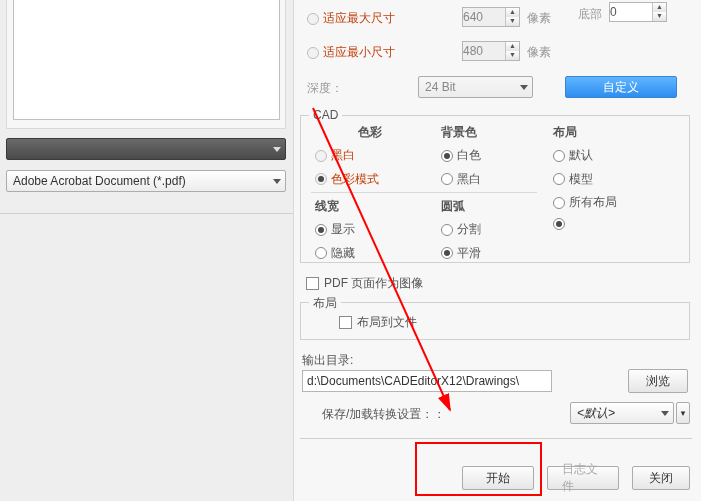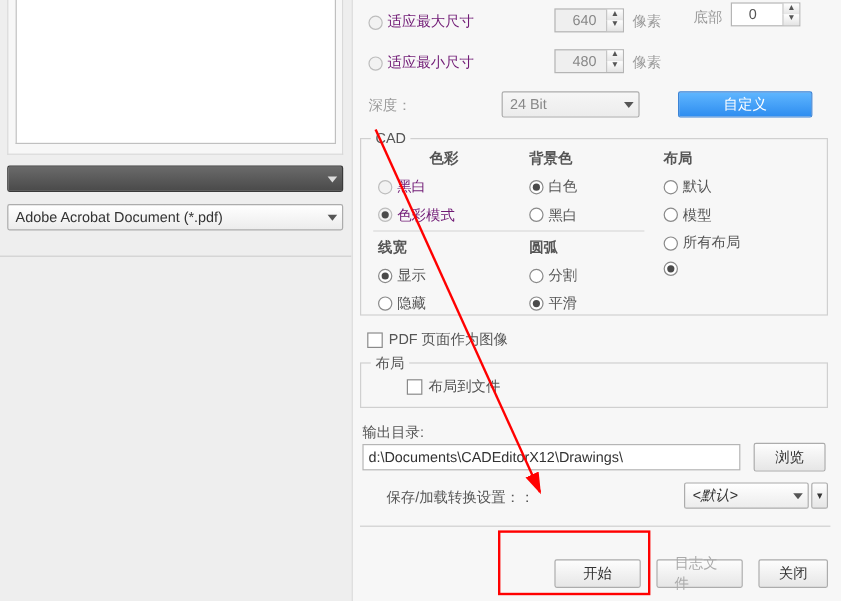--- a/index.html
+++ b/index.html
@@ -1,30 +1,30 @@
 <!DOCTYPE html>
 <html><head>
 <meta charset="utf-8">
 <style>
   * { box-sizing: border-box; font-family: "Microsoft YaHei", "SimSun", Arial, sans-serif; font-size: 12px; }
   body { margin: 0; background: #eeeeee; width: 701px; height: 501px; position: relative; overflow: hidden; }
   .panel { position: absolute; background: #f7f7f7; border: 1px solid #d9d9d9; }
   .inner-white { background: #fff; border: 1px solid #c0c0c0; }
   .label { color: #555; }
   .disabled { color: #9a9a9a; }
-  .num-input { width: 58px; height: 20px; border: 1px solid #b5b5b5; background: #fff; padding: 1px 14px; text-align: left; color: #555; }
+  .num-input { width: 58px; height: 20px; border: 1px solid #b5b5b5; background: #fff; padding: 1px 0; text-align: left; color: #555; }
   .num-input.dis { background: #efefef; color: #888; }
   .spin { display:inline-block; width: 58px; position: relative; }
   .spin .spbtns { position:absolute; right:1px; top:1px; bottom:1px; width:14px; display:flex; flex-direction:column; }
   .spin .spbtns div { flex:1; border-left:1px solid #c5c5c5; background:linear-gradient(#fefefe,#e4e4e4); font-size:7px; line-height:8px; text-align:center; color:#555; }
   .radio { display:inline-flex; align-items:center; gap:4px; margin-right:10px; color:#555; }
   .radio .dot { width:12px; height:12px; border:1px solid #8a8a8a; border-radius:50%; background:#fff; position:relative; }
   .radio.sel .dot::after { content:""; position:absolute; left:2px; top:2px; width:6px; height:6px; border-radius:50%; background:#4a4a4a; }
   .radio.dis .dot { border-color:#bdbdbd; background:#f2f2f2; }
-  .radio.dis { color:#701a75;align-items:center; }
+  .radio.dis { color:#c2410c;align-items:center; }
   .cbox { display:inline-flex; align-items:center; gap:5px; color:#555; }
   .cbox .box { width:13px; height:13px; border:1px solid #8a8a8a; background:#fff; }
   .btn { display:inline-flex; align-items:center; justify-content:center; height:24px; padding:0 14px; border:1px solid #acacac; background:linear-gradient(#fdfdfd,#e6e6e6); color:#333; border-radius:2px; }
   .btn-blue { height:22px; width:112px; border:1px solid #3c84d6; background:linear-gradient(#5fb6ff,#2e8df0); color:#fff; border-radius:2px; font-size:12px; }
   .drop { height:22px; border:1px solid #acacac; background:linear-gradient(#fff,#ececec); display:flex; align-items:center; justify-content:space-between; padding:0 4px 0 6px; color:#333; border-radius:2px; }
   .drop .arr { width:0;height:0;border-left:4px solid transparent;border-right:4px solid transparent;border-top:5px solid #555; }
   .fieldset { position:absolute; border:1px solid #d0d0d0; background:#f7f7f7; }
   .fieldset .legend { position:absolute; top:-8px; left:8px; background:#f7f7f7; padding:0 4px; color:#555;text-align:center; }
   .text-input { height:22px; border:1px solid #b5b5b5; background:#fff; padding:2px 4px; color:#333; }
   svg.annot { position:absolute; left:0; top:0; pointer-events:none; }
@@ -171,21 +171,21 @@
 
 <div class="fieldset" style="left:300px; top:302px; width:390px; height:38px;">
   <div class="legend">布局</div>
   <div class="cbox" style="position:absolute; left:10px; top:11px;margin-left:28px;">
     <span class="box"></span>
     <span>布局到文件</span>
   </div>
 </div>
 
 <span class="label" style="position:absolute; left:302px; top:352px;">输出目录:</span>
-<input class="text-input" style="position: absolute; left: 302px; top: 370px; width: 315px;" value="d:\Documents\CADEditorX12\Drawings\">
+<input class="text-input" style="position: absolute; left: 302px; top: 370px; width: 250px;" value="d:\Documents\CADEditorX12\Drawings\">
 <div class="btn" style="position:absolute; left:628px; top:369px; width:60px;">浏览</div>
 
 <span class="label" style="position:absolute; left:322px; top:406px;">保存/加载转换设置：：</span>
 <div class="drop" style="position:absolute; left:570px; top:402px; width:104px;">
   <span style="font-style:italic;">&lt;默认&gt;</span>
   <span class="arr"></span>
 </div>
 <div class="btn" style="position:absolute; left:676px; top:402px; width:14px; height:22px; padding:0; font-size:9px;">▾</div>
 
 <div style="position:absolute; left:300px; top:438px; width:392px; height:1px; background:#cfcfcf;"></div>

